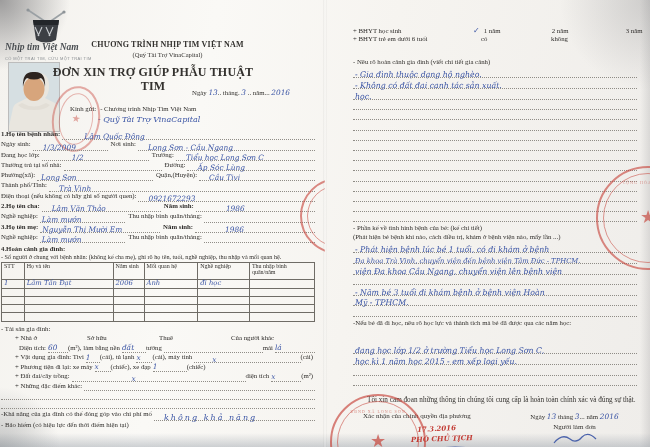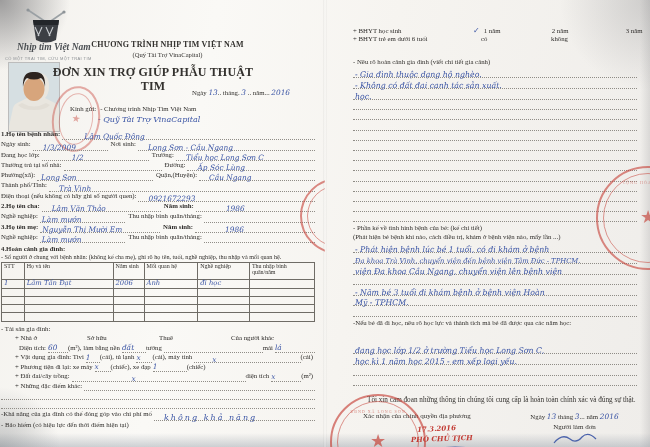--- a/index.html
+++ b/index.html
@@ -79,21 +79,21 @@
 
     <svg style="position:absolute;left:20px;top:6px" width="50" height="38" viewBox="0 0 50 38">
       <line x1="8" y1="4" x2="26" y2="16" stroke="#9aa0a4" stroke-width="1.6"></line>
       <line x1="44" y1="6" x2="28" y2="17" stroke="#9aa0a4" stroke-width="1.6"></line>
       <circle cx="8" cy="4" r="1.6" fill="#8e9498"></circle>
       <circle cx="44" cy="6" r="1.6" fill="#8e9498"></circle>
       <path d="M13 14 L39 14 L36 34 Q26 39 16 34 Z" fill="#3c3f44"></path>
       <path d="M13 14 L39 14 L38.3 19 L13.7 19 Z" fill="#23262a"></path>
       <path d="M15 21 l4 9 m3 -9 l-4 9 m8 -9 l4 9 m3 -9 l-4 9" stroke="#c8cccf" stroke-width="1.1" fill="none"></path>
     </svg>
-    <div class="pr" style="position:absolute;left:5px;top:42px;font-style:italic;font-size:9.5px;color:#4a4e52;font-weight:bold;margin-left:12px;">Nhịp tim Việt Nam</div>
+    <div class="pr" style="position:absolute;left:5px;top:42px;font-style:italic;font-size:9.5px;color:#4a4e52;font-weight:bold;">Nhịp tim Việt Nam</div>
     <div style="position:absolute;left:5px;top:56px;font-size:4px;letter-spacing:.4px;color:#8a8e92;font-family:'Liberation Sans',sans-serif;">CÓ MỘT TRÁI TIM, CỨU MỘT TRÁI TIM</div>
 
     <div class="photo">
       <svg width="50" height="68" viewBox="0 0 50 68">
         <rect width="50" height="68" fill="#d6dfe2"></rect>
         <path d="M25 10 q-11 0 -11 13 q0 8 4 12 q-2 1 -8 4 q-5 2 -6 6 L-1 68 L51 68 L50 45 q-1 -4 -6 -6 q-6 -3 -8 -4 q4 -4 4 -12 q0 -13 -11 -13 Z" fill="#e9e6df"></path>
         <ellipse cx="25" cy="26" rx="10.5" ry="12" fill="#d7a57c"></ellipse>
         <path d="M14 24 q-1 -16 11 -15 q12 -1 11 15 q-1 -7 -4 -9 q-7 3 -14 0 q-3 2 -4 9 Z" fill="#2d2420"></path>
         <path d="M13 40 q12 7 24 0 l4 2 q-4 5 -16 5 q-12 0 -16 -5 Z" fill="#e2ded6"></path>
         <path d="M20 30 q2 2 5 2 q3 0 5 -2" stroke="#a9744c" stroke-width="0" fill="none"></path>
@@ -167,21 +167,21 @@
           </span>
       </div>
 
       <div class="frow">
         <span class="lbl">Phường(xã):</span>
         <span class="dots">
             <span class="hw" style="left:4px;">Long Sơn</span>
           </span>
         <span class="lbl" style="padding-left:3px;">Quận,(Huyện):</span>
         <span class="dots">
-            <span class="hw">Cầu Ngang</span>
+            <span class="hw">Cầu Tivi</span>
           </span>
       </div>
 
       <div class="frow">
         <span class="lbl">Thành phố/Tỉnh:</span>
         <span class="dots">
             <span class="hw">Trà Vinh</span>
           </span>
       </div>
 

